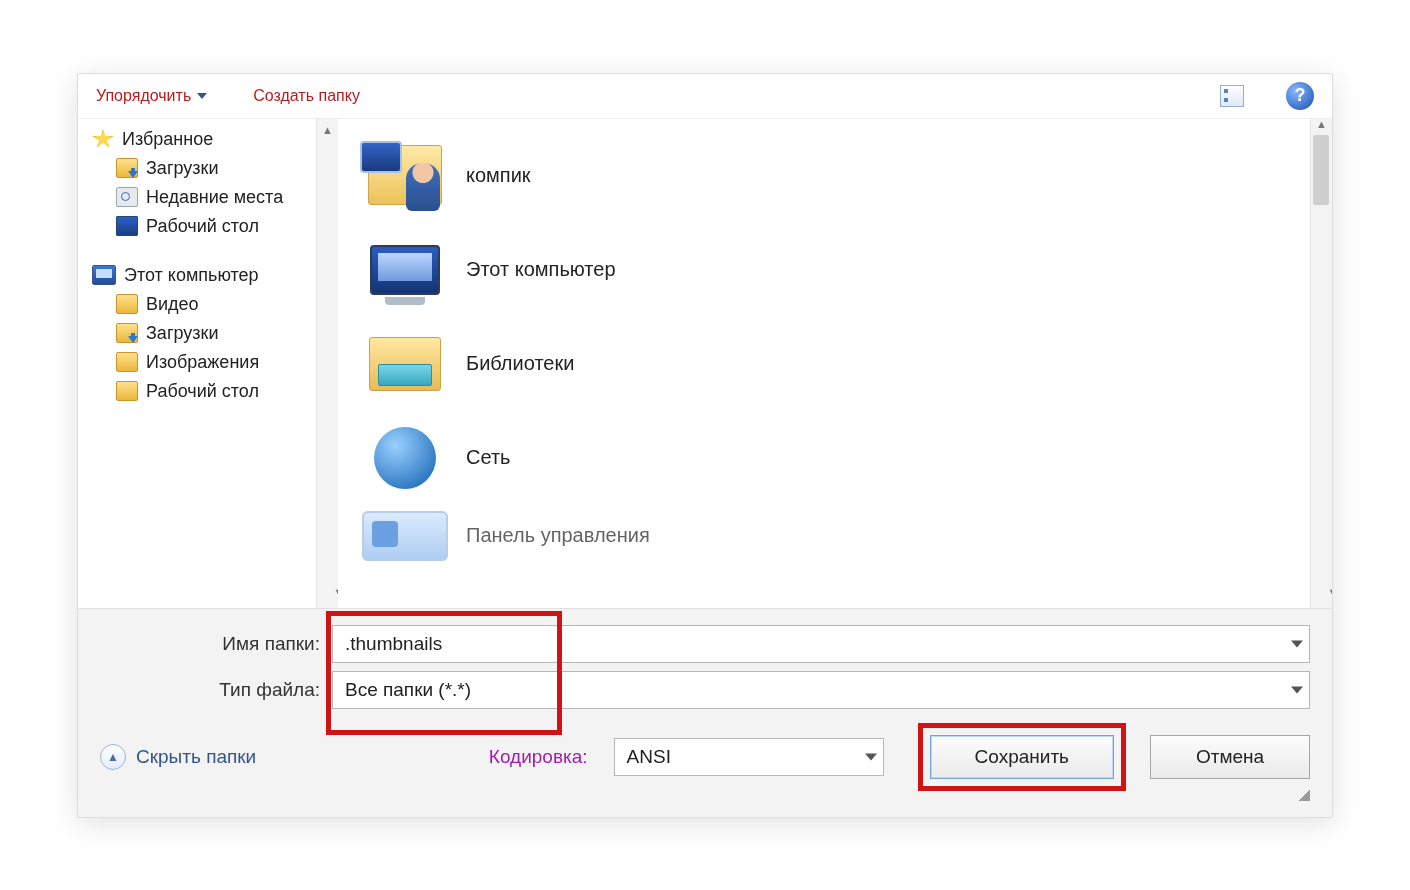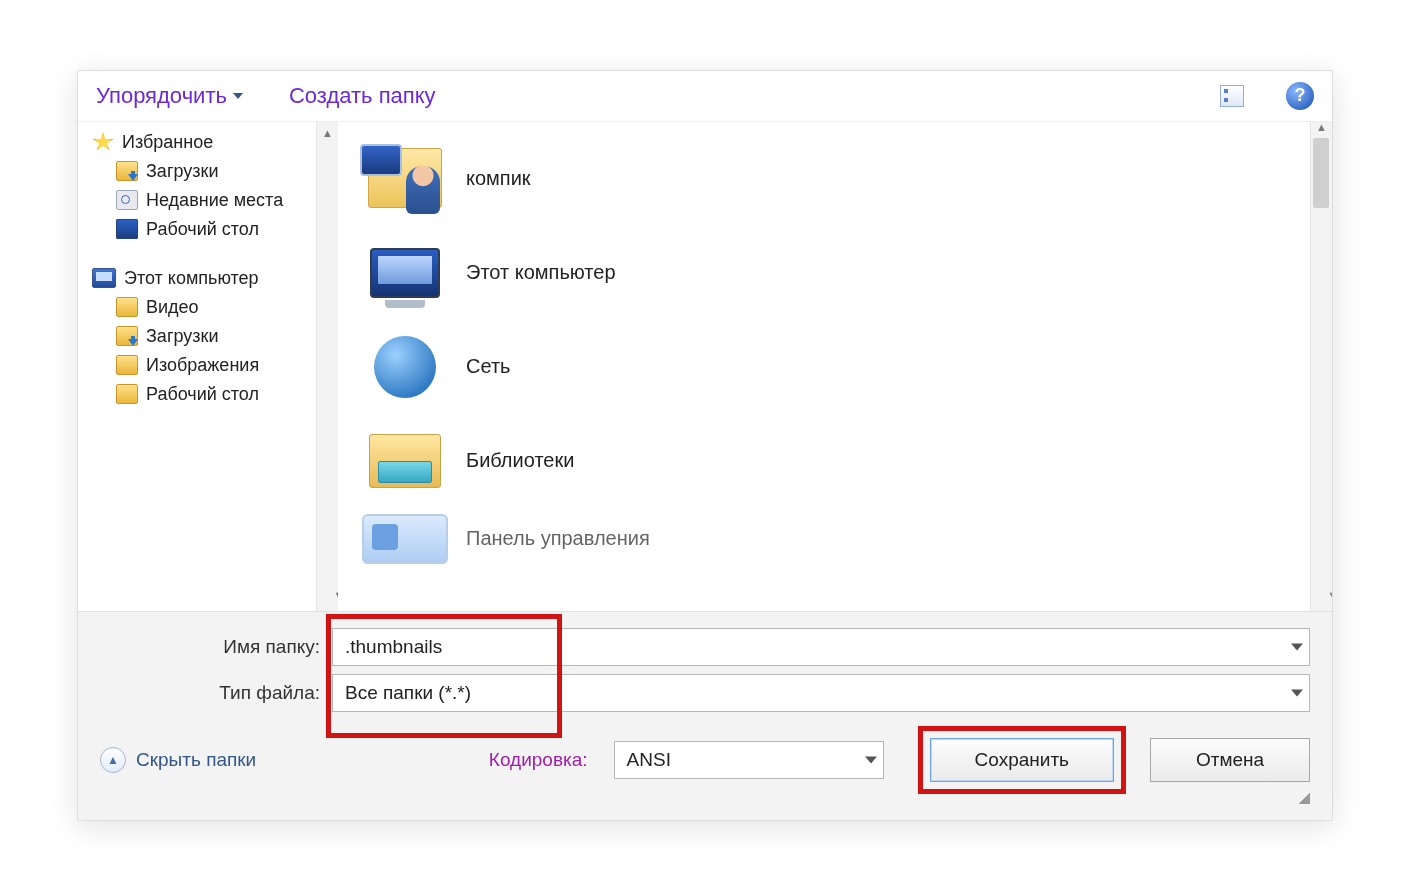--- a/index.html
+++ b/index.html
@@ -24,22 +24,22 @@
   }
   
   .toolbar {
     display: flex;
     align-items: center;
     padding: 8px 18px 8px 10px;
     border-bottom: 1px solid #eee;
     gap: 30px;
   }
   .tb-btn {
-    font-size: 22px;
-    color: #6d28d9;
+    font-size: 16px;
+    color: #b91c1c;
     padding: 4px 8px;
     display: inline-flex;
     align-items: center;
     gap: 6px;
     cursor: pointer;
   }
   .tb-btn .arrow-down {
     width: 0; height: 0;
     border-left: 5px solid transparent;
     border-right: 5px solid transparent;
@@ -435,51 +435,51 @@
         <span class="file-label">компик</span>
       </div>
       <div class="file-item">
         <div class="big-ico computer">
           <div class="mon"></div>
             <div class="base"></div>
         </div>
         <span class="file-label">Этот компьютер</span>
       </div>
       <div class="file-item">
-        <div class="big-ico network">
-          <div class="globe"></div>
-            <div class="screen"></div>
-        </div>
-        <span class="file-label">Сеть</span>
-      </div>
-      <div class="file-item">
         <div class="big-ico libs">
           <div class="case">
               <div class="drawer"></div>
             </div>
         </div>
         <span class="file-label">Библиотеки</span>
       </div>
+      <div class="file-item">
+        <div class="big-ico network">
+          <div class="globe"></div>
+            <div class="screen"></div>
+        </div>
+        <span class="file-label">Сеть</span>
+      </div>
       <div class="file-item" style="opacity:0.7;">
         <div class="big-ico panel" style="width:86px;height:50px;"></div>
         <span class="file-label" style="text-decoration:line-through;text-decoration-color:transparent;">Панель управления</span>
       </div>
 
       <div class="main-scroll">
         <div class="sb-arrow top">▲</div>
         <div class="thumb"></div>
         <div class="sb-arrow bottom">▼</div>
       </div>
     </div>
   </div>
 
   <div class="bottom">
     <div class="row-highlight" style="position:relative;">
       <div class="form-row">
-        <div class="form-label">Имя папку:</div>
+        <div class="form-label">Имя папки:</div>
         <div class="combo">
           <span>.thumbnails</span>
           <span class="dd"></span>
         </div>
       </div>
       <div class="form-row">
         <div class="form-label">Тип файла:</div>
         <div class="combo">
           <span>Все папки  (*.*)</span>
           <span class="dd"></span>

